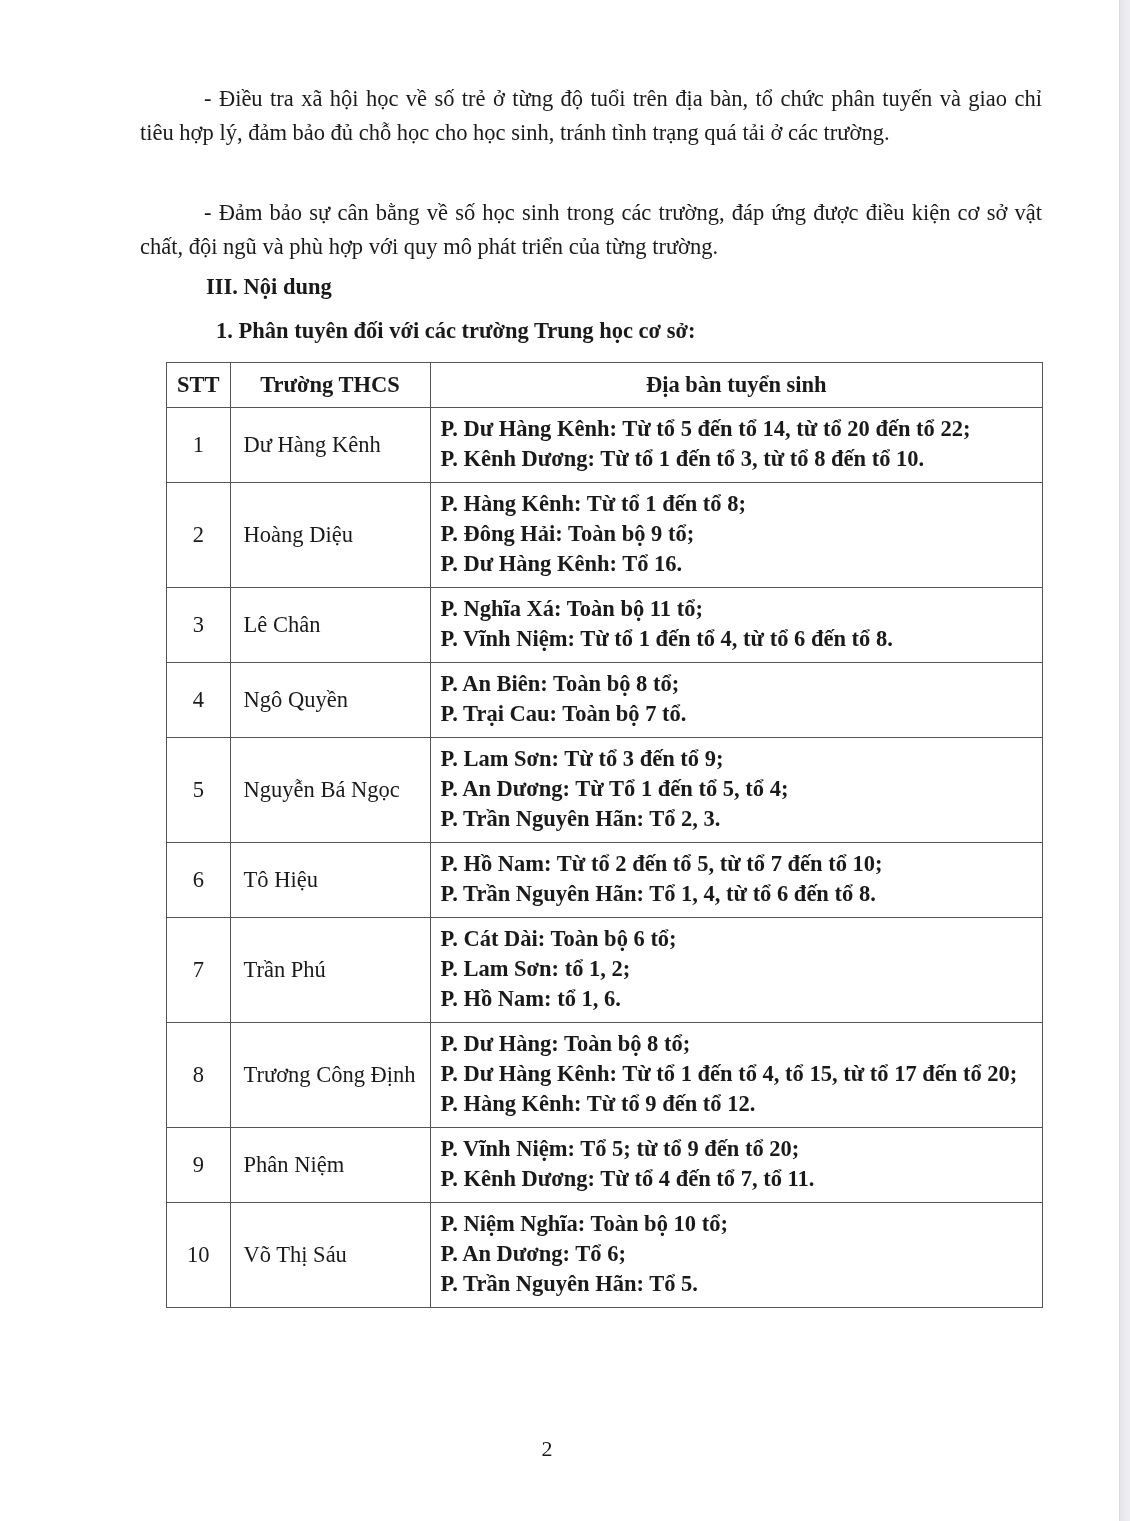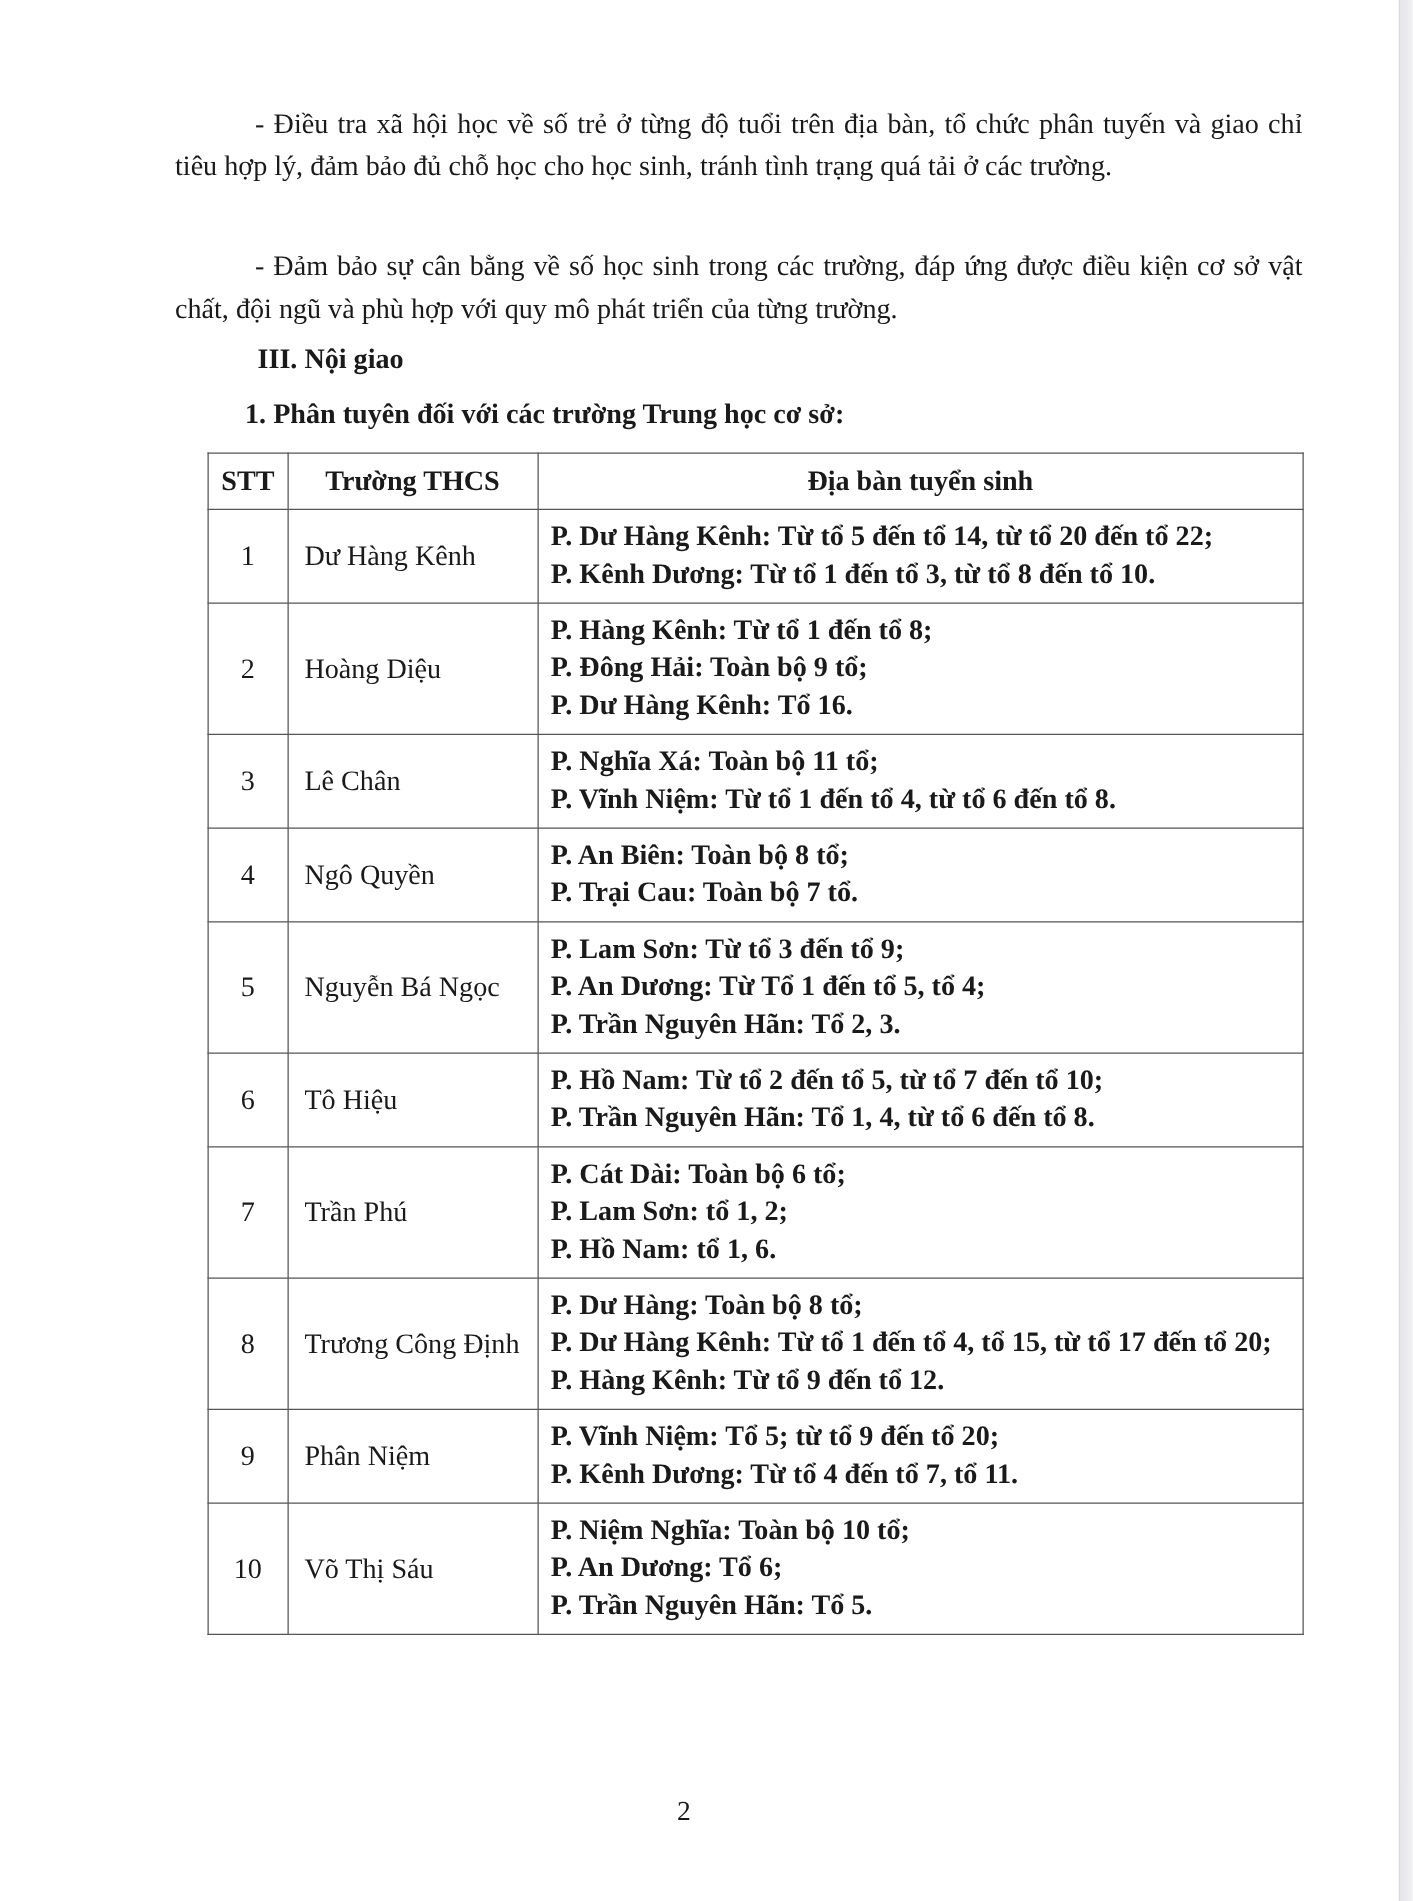--- a/index.html
+++ b/index.html
@@ -6,40 +6,40 @@
   body {
     width:1130px; height:1521px; background:#ffffff; position:relative; overflow:hidden;
     font-family:"Liberation Serif", serif; color:#1a1a1a;
   }
   .edge { position:absolute; top:0; right:0; width:10px; height:1521px;
     background:linear-gradient(to right,#e6e6ea,#efeff3); border-left:1px solid #dcdce0; }
   p.para { margin:0; font-size:22.5px; line-height:34px; text-align:justify; text-indent:64px; }
   .p1 { position:absolute; left:140px; top:82px; width:902px; }
   .p2 { position:absolute; left:140px; top:196px; width:902px; }
   .h1 { position:absolute; left:206px; top:274px; font-size:22.5px; font-weight:bold; margin:0; }
-  .h2 { position:absolute; left:196px; top:318px; font-size:22.5px; font-weight:bold; margin:0; }
+  .h2 { position:absolute; left:216px; top:318px; font-size:22.5px; font-weight:bold; margin:0; }
   table { position:absolute; left:166px; top:362px; width:877px; border-collapse:collapse;
     font-size:22.5px; }
   td, th { border:1.5px solid #555; vertical-align:middle; padding:0 10px; line-height:30px; }
   th { font-weight:bold; height:44px;text-align:center; }
   td.stt { width:50px; text-align:center; padding:0; }
   td.school { width:176px;padding-left:13px; }
   td.area { padding:6px 10px 8px 10px; }
   .line { display:block;font-weight:bold; }
   .pagenum { position:absolute; left:0; width:1130px; top:1436px; text-align:center; font-size:22px; margin-left:-18px; }
 </style>
 </head>
 <body>
 
 <div class="edge"></div>
 
 <p class="para p1">- Điều tra xã hội học về số trẻ ở từng độ tuổi trên địa bàn, tổ chức phân tuyến và giao chỉ tiêu hợp lý, đảm bảo đủ chỗ học cho học sinh, tránh tình trạng quá tải ở các trường.</p>
 <p class="para p2">- Đảm bảo sự cân bằng về số học sinh trong các trường, đáp ứng được điều kiện cơ sở vật chất, đội ngũ và phù hợp với quy mô phát triển của từng trường.</p>
 
-<p class="h1">III. Nội giao</p>
+<p class="h1">III. Nội dung</p>
 <p class="h2">1. Phân tuyên đối với các trường Trung học cơ sở:</p>
 
 <table>
   <thead>
     <tr>
       <th>STT</th>
       <th>Trường THCS</th>
       <th>Địa bàn tuyển sinh</th>
     </tr>
   </thead>

